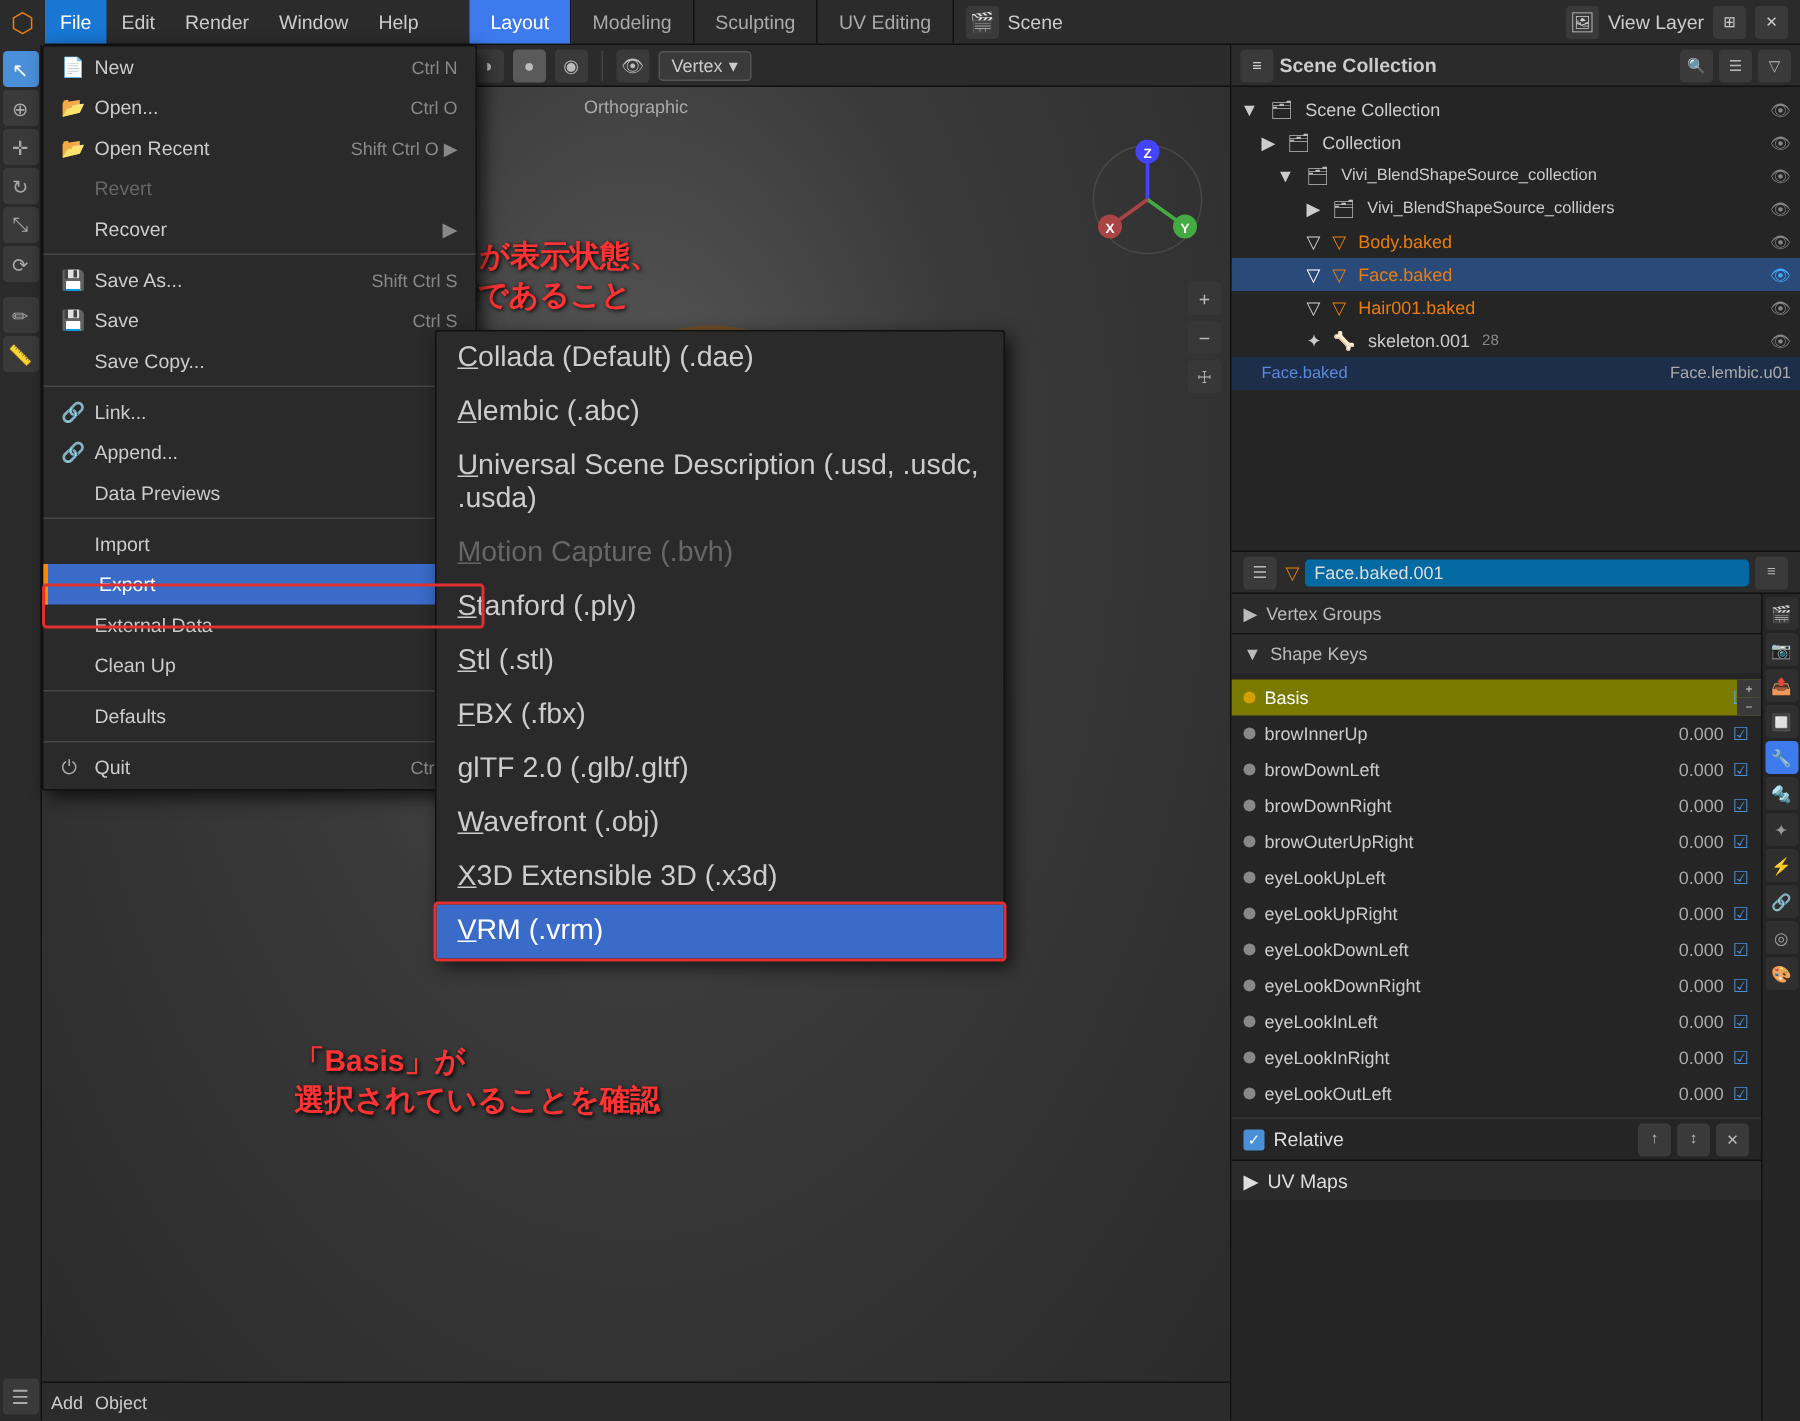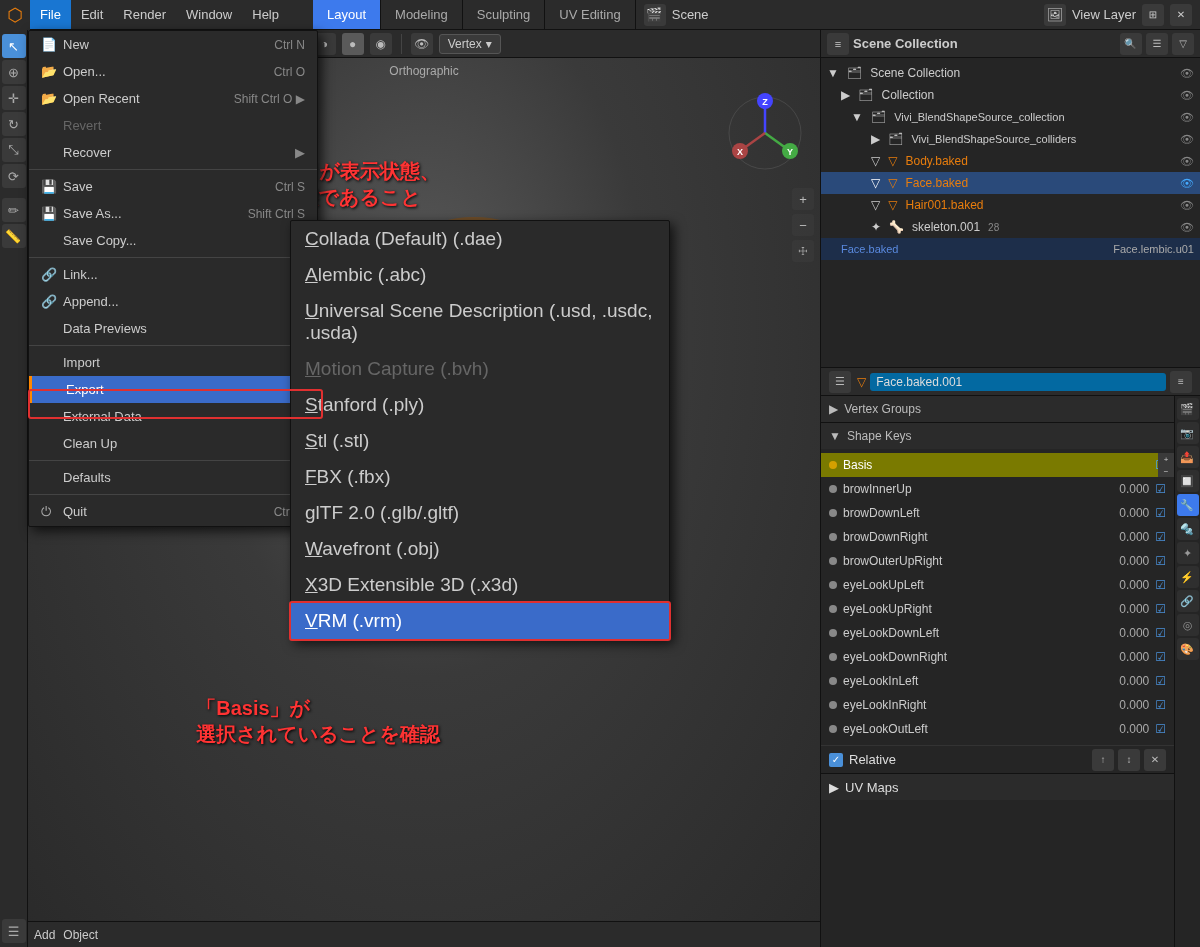--- a/index.html
+++ b/index.html
@@ -688,27 +688,27 @@
       <span><span class="file-menu-icon"> </span><span>Revert</span></span>
     </div>
 
     <div class="file-menu-item">
       <span><span class="file-menu-icon"> </span><span>Recover</span></span>
       <span class="arrow">▶</span>
     </div>
     <div class="menu-separator"></div>
 
     <div class="file-menu-item">
+      <span><span class="file-menu-icon">💾</span><span>Save As...</span></span>
+      <span class="shortcut">Shift Ctrl S</span>
+    </div>
+
+    <div class="file-menu-item">
       <span><span class="file-menu-icon">💾</span><span>Save</span></span>
       <span class="shortcut">Ctrl S</span>
-    </div>
-
-    <div class="file-menu-item">
-      <span><span class="file-menu-icon">💾</span><span>Save As...</span></span>
-      <span class="shortcut">Shift Ctrl S</span>
     </div>
 
     <div class="file-menu-item">
       <span><span class="file-menu-icon"> </span><span>Save Copy...</span></span>
     </div>
     <div class="menu-separator"></div>
 
     <div class="file-menu-item">
       <span><span class="file-menu-icon">🔗</span><span>Link...</span></span>
     </div>

